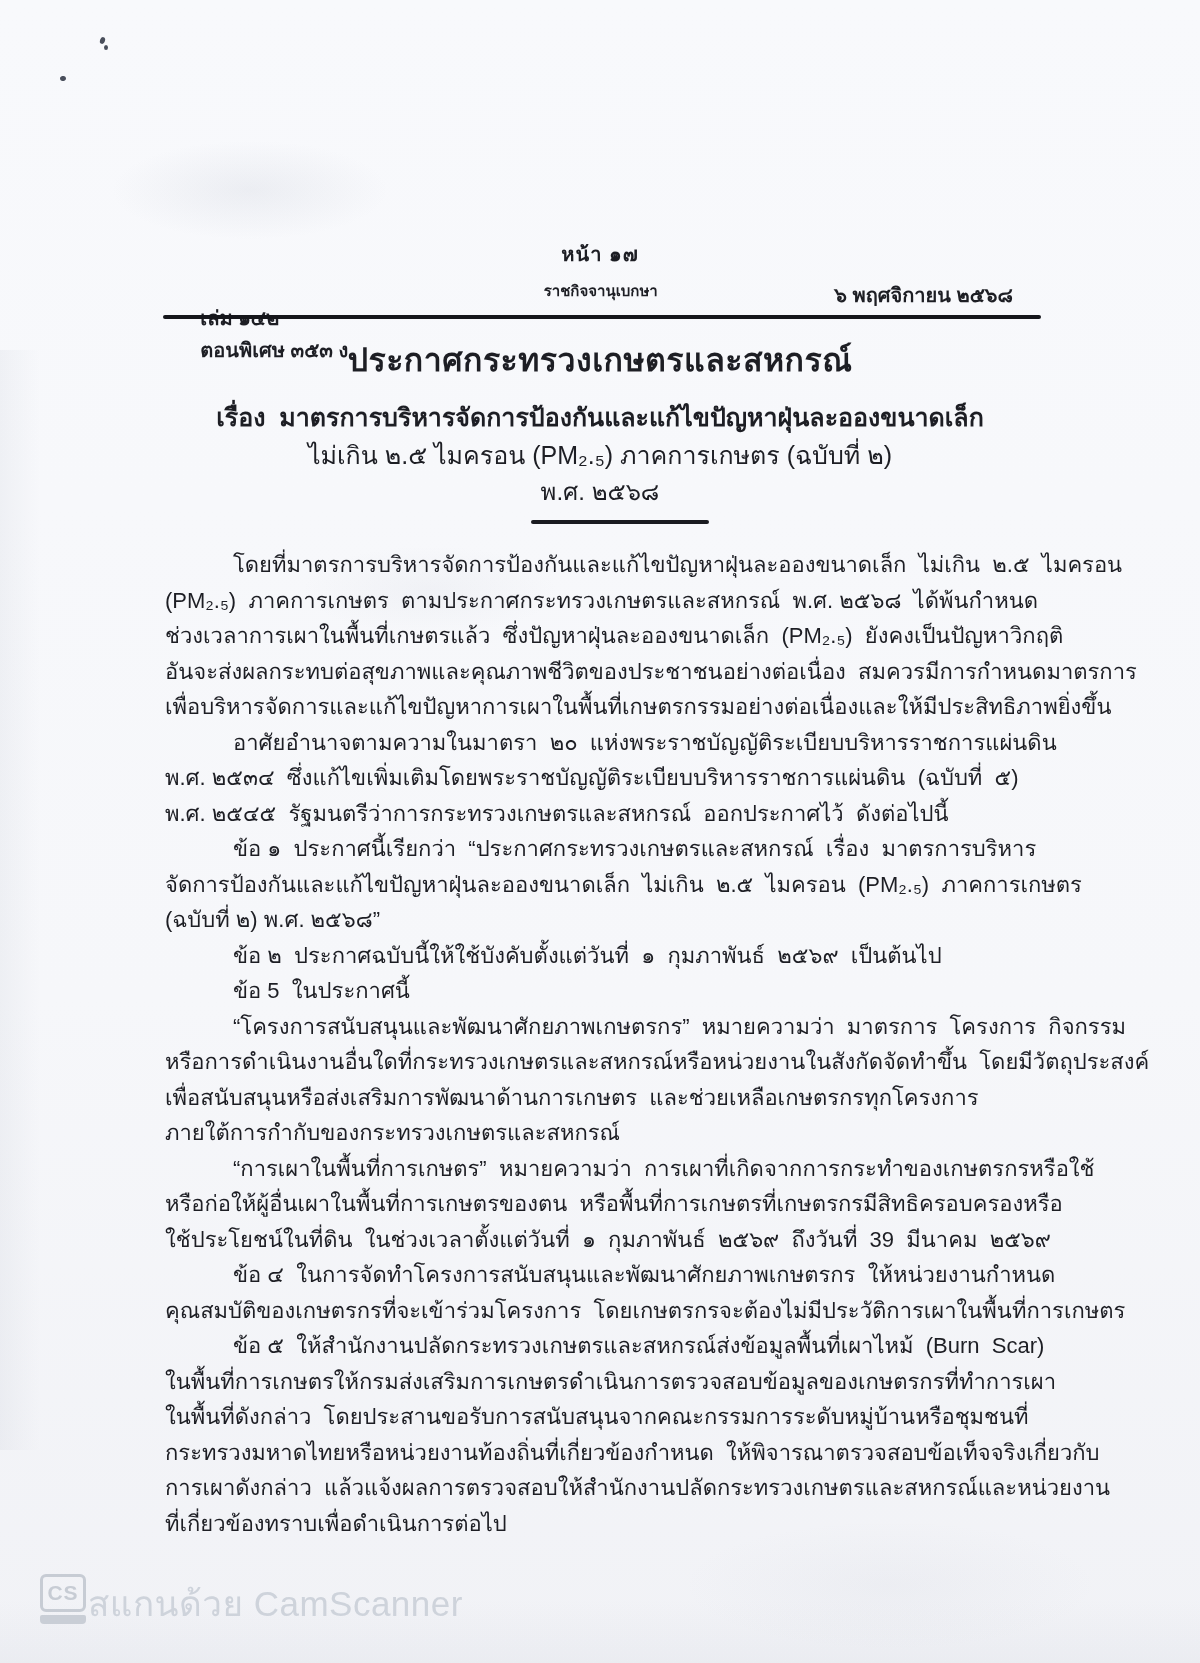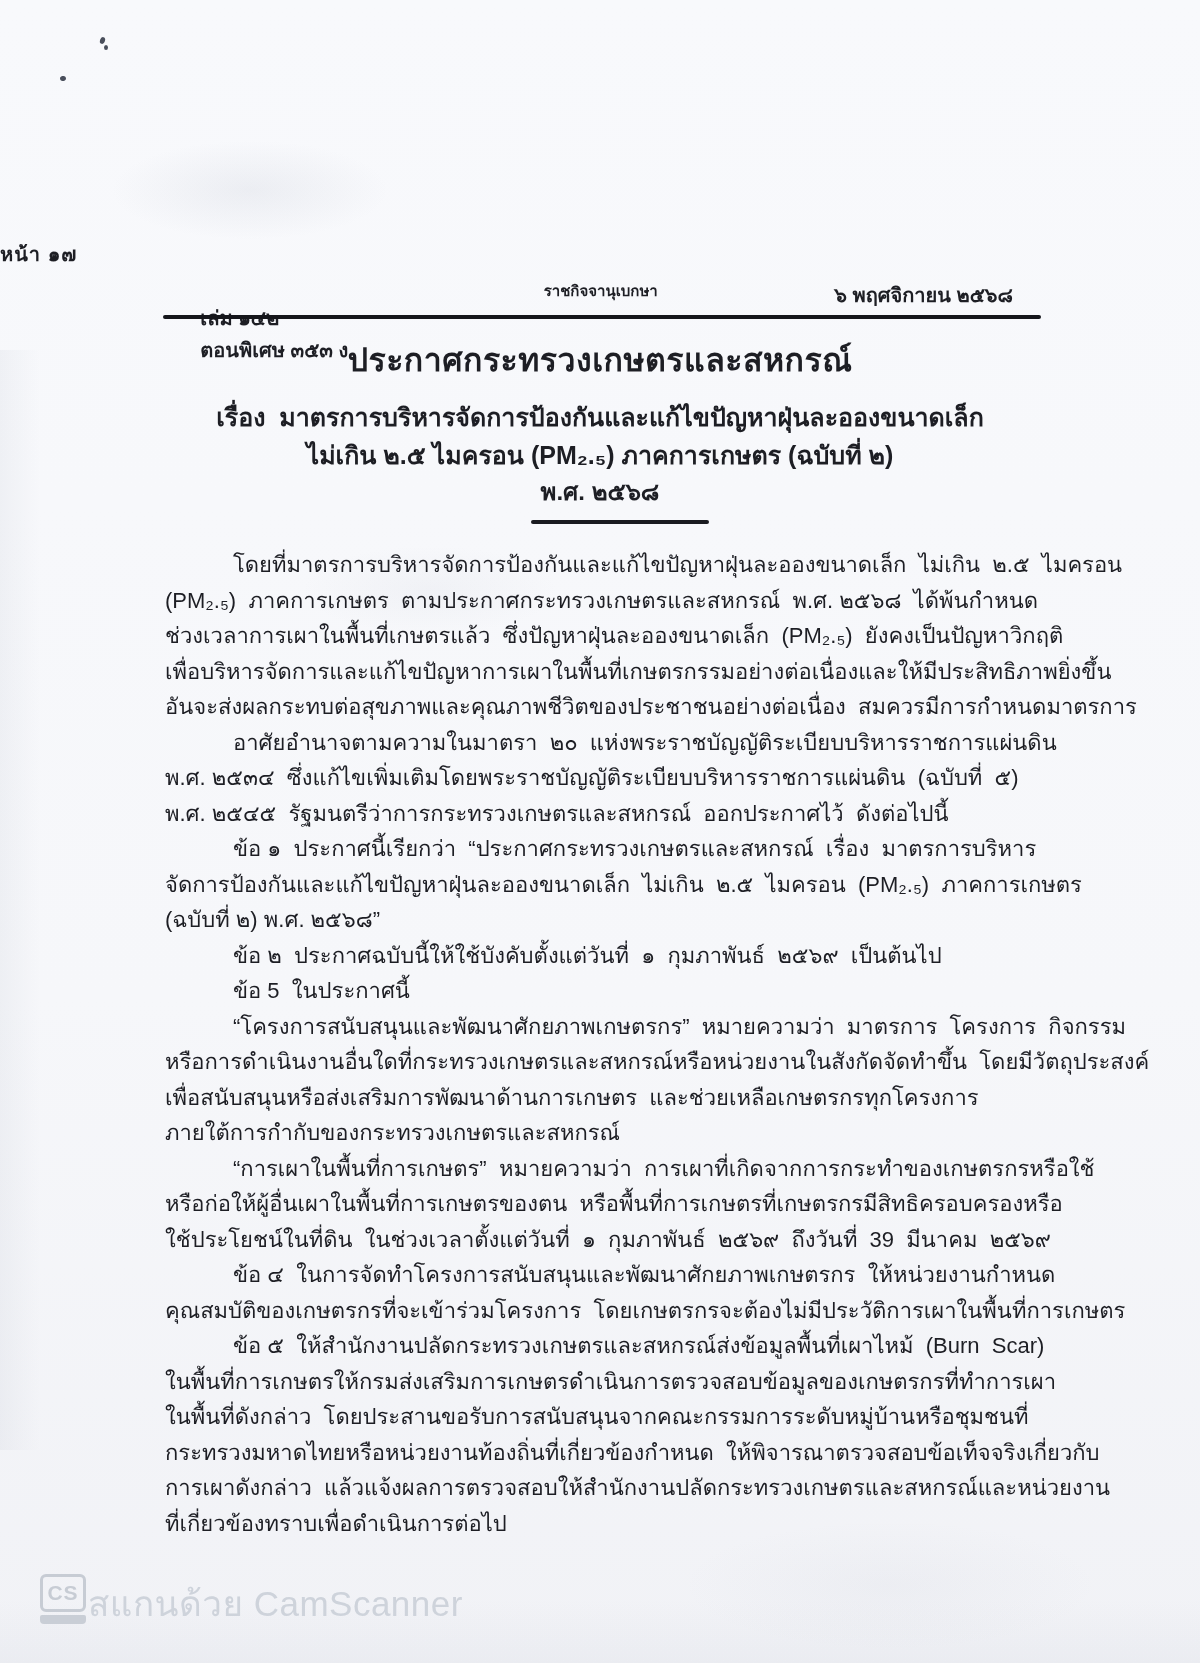--- a/index.html
+++ b/index.html
@@ -21,21 +21,21 @@
   .edge-left{left:0;top:350px;width:40px;height:1100px;
     background:linear-gradient(90deg,rgba(150,158,176,.09),rgba(150,158,176,0));}
   .blob-br{left:680px;top:1520px;width:420px;height:130px;
     background:radial-gradient(ellipse at center,rgba(148,156,175,.06),rgba(148,156,175,0) 70%);}
   .edge-bottom{left:0;top:1600px;width:1200px;height:63px;
     background:linear-gradient(180deg,rgba(150,158,176,0),rgba(150,158,176,.07));}
 
   
   .page-number{
     position:absolute;top:238px;left:0;width:100%;
-    text-align:left;font-size:20px;font-weight:600;letter-spacing:1px;
+    text-align:center;font-size:20px;font-weight:600;letter-spacing:1px;
   }
   .header-row{
     position:absolute;top:279px;left:165px;width:876px;height:28px;
     font-size:20px;font-weight:600;white-space:pre;
   }
   .hdr-left{position:absolute;left:2px;top:0;}
   .hdr-left span{margin-right:19px;}
   .hdr-center{position:absolute;left:50%;transform:translateX(-52%);top:0;font-size:15px;}
   .hdr-right{position:absolute;right:28px;top:0;}
   .header-rule{
@@ -44,23 +44,23 @@
   }
 
   
   .title-main{
     position:absolute;top:334px;left:0;width:100%;
     text-align:center;font-size:32px;font-weight:700;letter-spacing:.5px;
   }
   .title-sub1{position:absolute;top:397px;left:0;width:100%;text-align:center;
     font-size:25px;font-weight:600;white-space:pre;}
   .title-sub2{position:absolute;top:435px;left:0;width:100%;text-align:center;
-    font-size:25px;font-weight:700;white-space:pre;}
+    font-size:25px;font-weight:400;white-space:pre;}
   .title-year{position:absolute;top:472px;left:0;width:100%;text-align:center;
-    font-size:24px;font-weight:700;}
+    font-size:24px;font-weight:400;}
   .title-divider{
     position:absolute;top:520px;left:531px;width:178px;height:4px;
     background:#1a1b20;border-radius:2px;
   }
 
   
   .body-block{
     position:absolute;top:547px;left:165px;width:885px;
     font-size:22px;line-height:35.5px;
   }
@@ -117,22 +117,22 @@
   <div class="title-main">ประกาศกระทรวงเกษตรและสหกรณ์</div>
   <div class="title-sub1">เรื่อง  มาตรการบริหารจัดการป้องกันและแก้ไขปัญหาฝุ่นละอองขนาดเล็ก</div>
   <div class="title-sub2">ไม่เกิน ๒.๕ ไมครอน (PM₂.₅) ภาคการเกษตร (ฉบับที่ ๒)</div>
   <div class="title-year">พ.ศ. ๒๕๖๘</div>
   <div class="title-divider"></div>
 
   <div class="body-block">
       <div class="body-line indent">โดยที่มาตรการบริหารจัดการป้องกันและแก้ไขปัญหาฝุ่นละอองขนาดเล็ก  ไม่เกิน  ๒.๕  ไมครอน</div>
       <div class="body-line">(PM₂.₅)  ภาคการเกษตร  ตามประกาศกระทรวงเกษตรและสหกรณ์  พ.ศ. ๒๕๖๘  ได้พ้นกำหนด</div>
       <div class="body-line">ช่วงเวลาการเผาในพื้นที่เกษตรแล้ว  ซึ่งปัญหาฝุ่นละอองขนาดเล็ก  (PM₂.₅)  ยังคงเป็นปัญหาวิกฤติ</div>
+      <div class="body-line">อันจะส่งผลกระทบต่อสุขภาพและคุณภาพชีวิตของประชาชนอย่างต่อเนื่อง  สมควรมีการกำหนดมาตรการ</div>
       <div class="body-line">เพื่อบริหารจัดการและแก้ไขปัญหาการเผาในพื้นที่เกษตรกรรมอย่างต่อเนื่องและให้มีประสิทธิภาพยิ่งขึ้น</div>
-      <div class="body-line">อันจะส่งผลกระทบต่อสุขภาพและคุณภาพชีวิตของประชาชนอย่างต่อเนื่อง  สมควรมีการกำหนดมาตรการ</div>
       <div class="body-line indent">อาศัยอำนาจตามความในมาตรา  ๒๐  แห่งพระราชบัญญัติระเบียบบริหารราชการแผ่นดิน</div>
       <div class="body-line">พ.ศ. ๒๕๓๔  ซึ่งแก้ไขเพิ่มเติมโดยพระราชบัญญัติระเบียบบริหารราชการแผ่นดิน  (ฉบับที่  ๕)</div>
       <div class="body-line">พ.ศ. ๒๕๔๕  รัฐมนตรีว่าการกระทรวงเกษตรและสหกรณ์  ออกประกาศไว้  ดังต่อไปนี้</div>
       <div class="body-line indent">ข้อ ๑  ประกาศนี้เรียกว่า  “ประกาศกระทรวงเกษตรและสหกรณ์  เรื่อง  มาตรการบริหาร</div>
       <div class="body-line">จัดการป้องกันและแก้ไขปัญหาฝุ่นละอองขนาดเล็ก  ไม่เกิน  ๒.๕  ไมครอน  (PM₂.₅)  ภาคการเกษตร</div>
       <div class="body-line">(ฉบับที่ ๒) พ.ศ. ๒๕๖๘”</div>
       <div class="body-line indent">ข้อ ๒  ประกาศฉบับนี้ให้ใช้บังคับตั้งแต่วันที่  ๑  กุมภาพันธ์  ๒๕๖๙  เป็นต้นไป</div>
       <div class="body-line indent">ข้อ 5  ในประกาศนี้</div>
       <div class="body-line indent">“โครงการสนับสนุนและพัฒนาศักยภาพเกษตรกร”  หมายความว่า  มาตรการ  โครงการ  กิจกรรม</div>
       <div class="body-line">หรือการดำเนินงานอื่นใดที่กระทรวงเกษตรและสหกรณ์หรือหน่วยงานในสังกัดจัดทำขึ้น  โดยมีวัตถุประสงค์</div>

